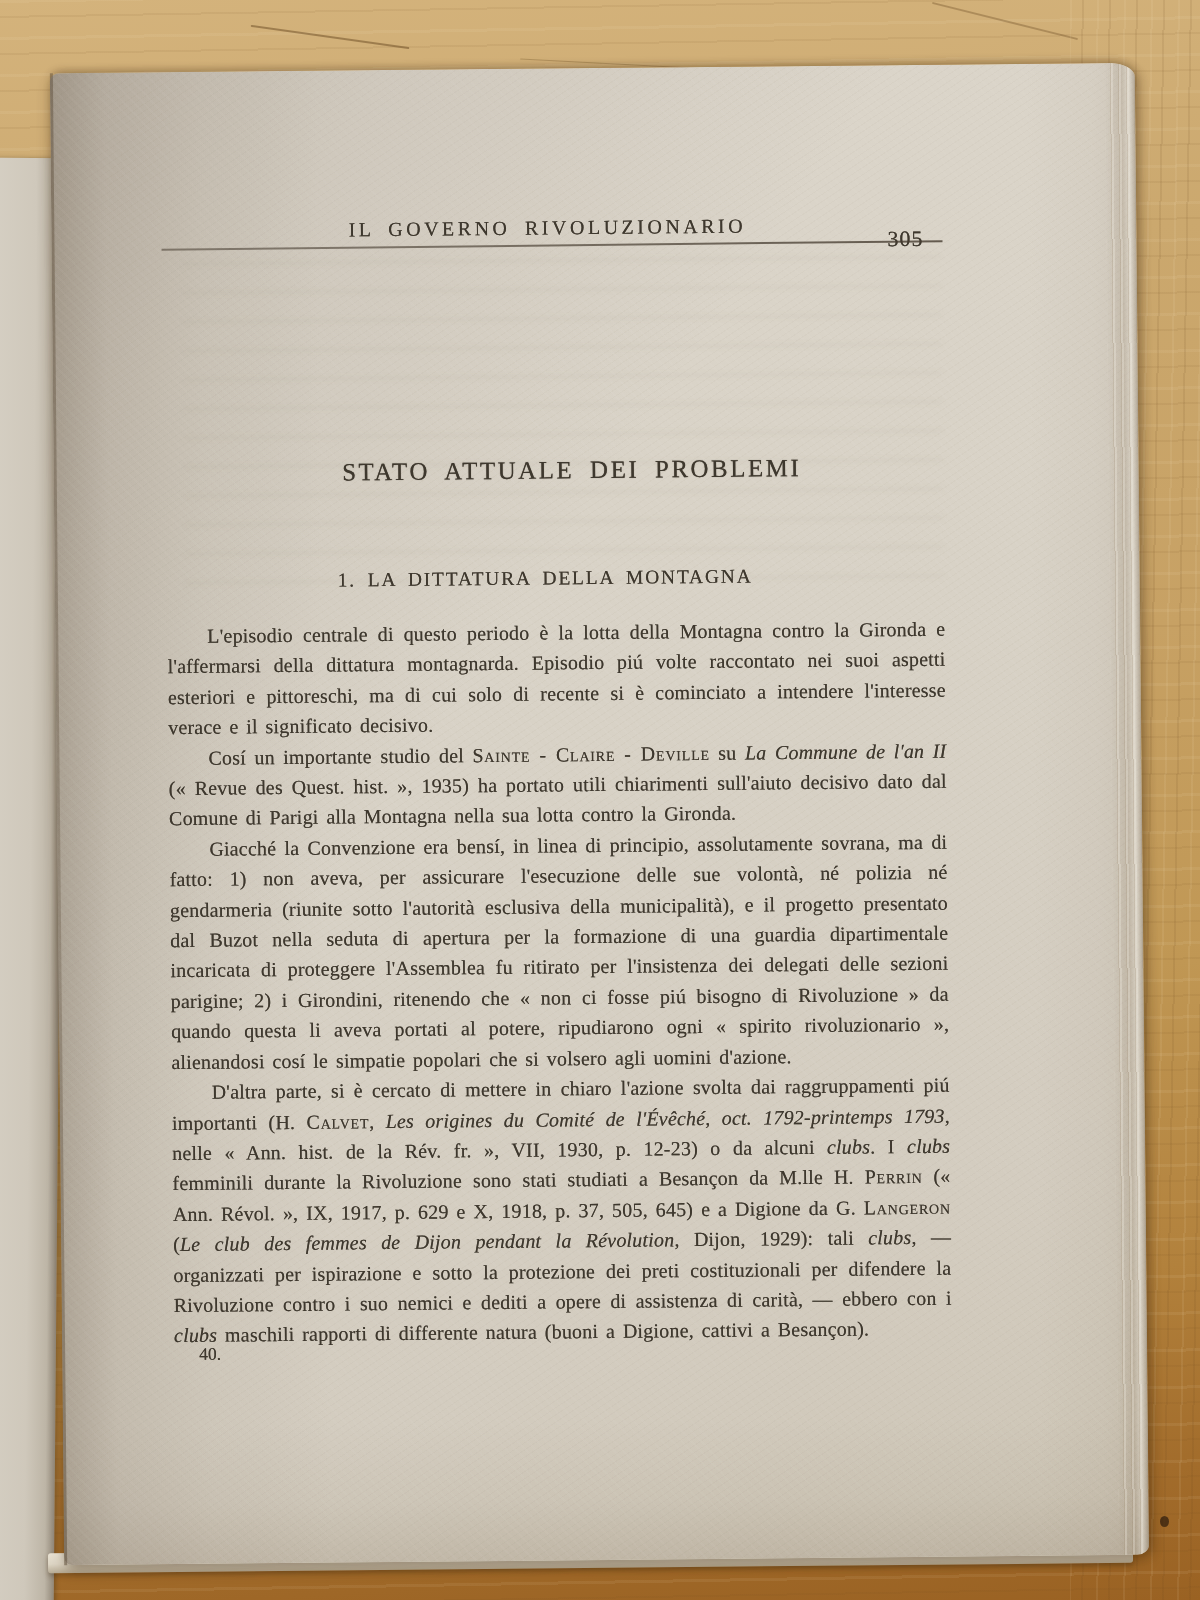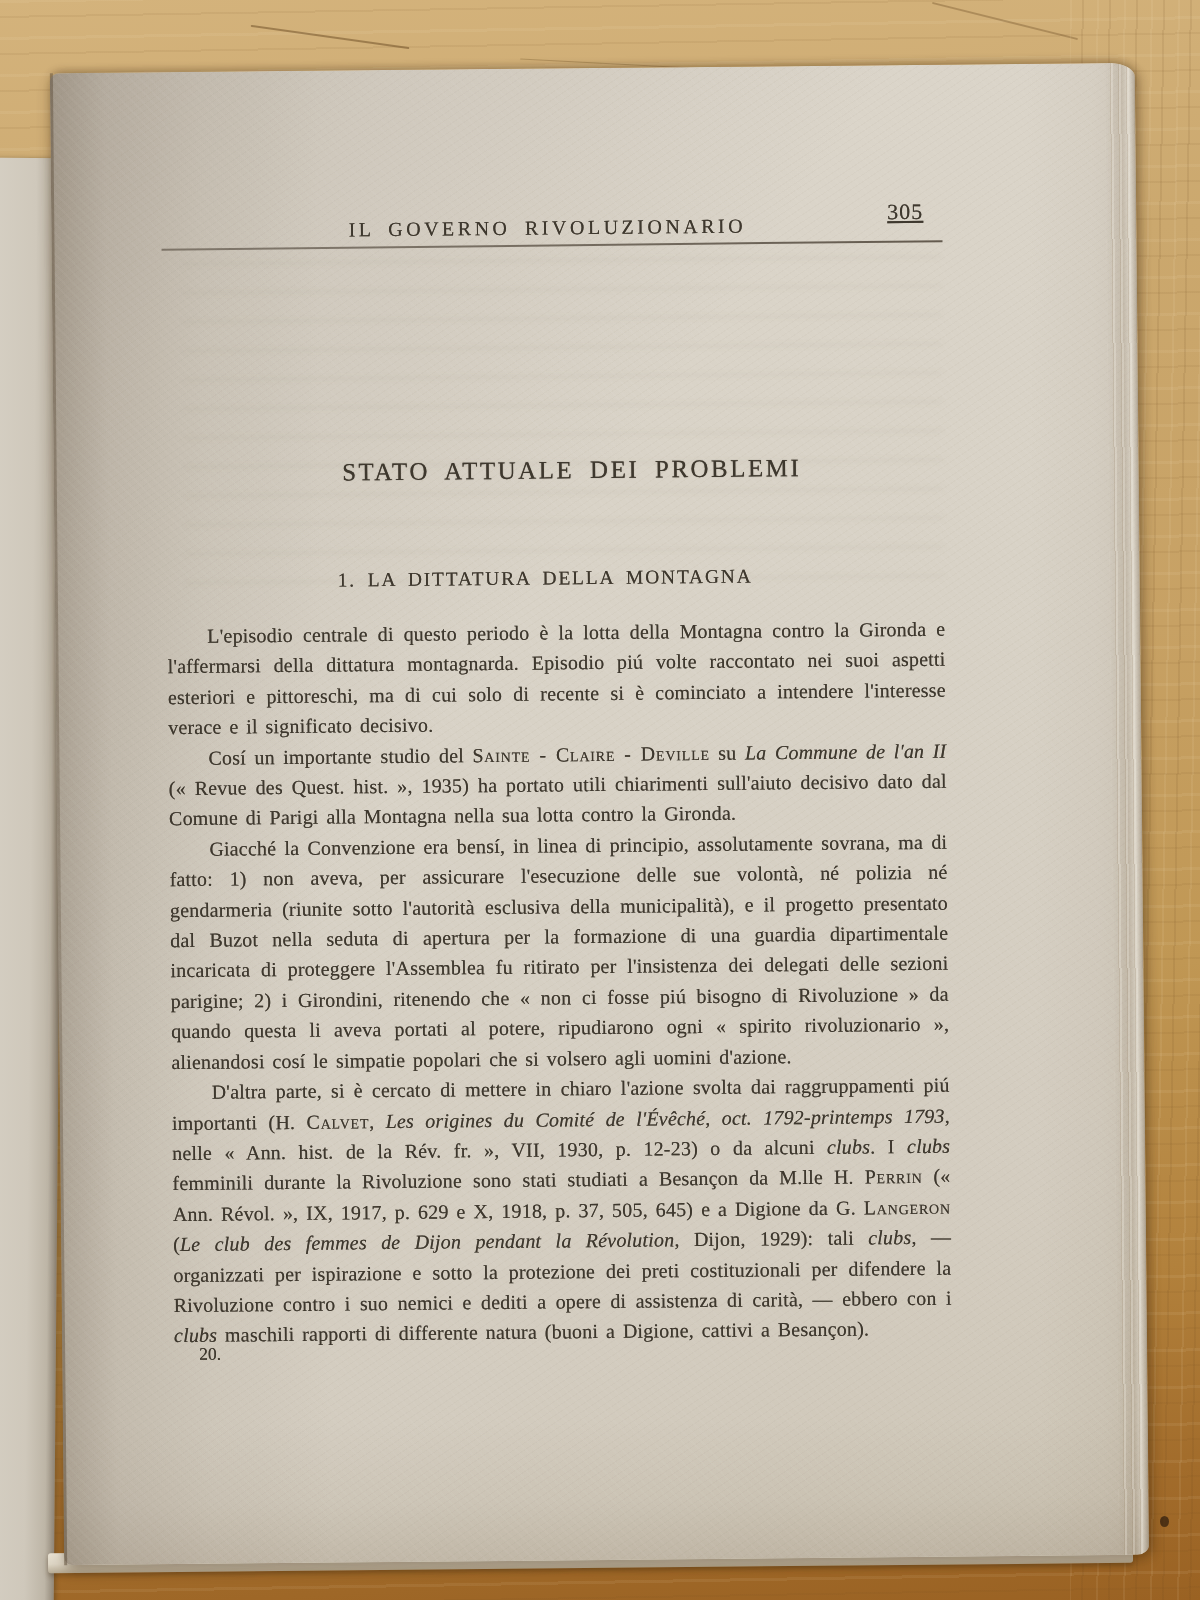--- a/index.html
+++ b/index.html
@@ -84,23 +84,22 @@
   }
 
   
   .ink{color:#3e382e;}
   .running-title{
     position:absolute;top:148px;left:256px;width:480px;text-align:center;
     font-size:20px;letter-spacing:3.5px;word-spacing:6px;
     text-shadow:0 0 0.6px rgba(62,54,44,0.8);
   }
   .page-number{
-    position:absolute;top:134px;left:836px;font-size:22px;letter-spacing:1px;
+    position:absolute;top:161px;left:836px;font-size:22px;letter-spacing:1px;
     text-shadow:0 0 0.6px rgba(62,54,44,0.8);
-    text-decoration:underline;
   }
   .head-rule{
     position:absolute;top:176px;left:110px;width:781px;height:2px;
     background:linear-gradient(90deg, rgba(70,60,48,0.55), rgba(70,60,48,0.8));
     transform:rotate(-0.08deg);
   }
   .chapter-title{
     position:absolute;top:388px;left:118px;width:800px;text-align:center;
     font-size:25px;letter-spacing:2.5px;word-spacing:7px;
     text-shadow:0 0 0.7px rgba(62,54,44,0.85);
@@ -151,14 +150,14 @@
   <div class="chapter-title ink">STATO ATTUALE DEI PROBLEMI</div>
   <div class="section-heading ink">1. LA DITTATURA DELLA MONTAGNA</div>
 
   <div class="body-text ink">
       <p><span>L'episodio centrale di questo periodo è la lotta della Montagna contro la Gironda e l'affermarsi della dittatura montagnarda. Episodio piú volte raccontato nei suoi aspetti esteriori e pittoreschi, ma di cui solo di recente si è cominciato a intendere l'interesse verace e il significato decisivo.</span></p>
       <p><span>Cosí un importante studio del </span><span class="sc">Sainte - Claire - Deville</span><span> su </span><span class="it">La Commune de l'an II</span><span> (« Revue des Quest. hist. », 1935) ha portato utili chiarimenti sull'aiuto decisivo dato dal Comune di Parigi alla Montagna nella sua lotta contro la Gironda.</span></p>
       <p><span>Giacché la Convenzione era bensí, in linea di principio, assolutamente sovrana, ma di fatto: 1) non aveva, per assicurare l'esecuzione delle sue volontà, né polizia né gendarmeria (riunite sotto l'autorità esclusiva della municipalità), e il progetto presentato dal Buzot nella seduta di apertura per la formazione di una guardia dipartimentale incaricata di proteggere l'Assemblea fu ritirato per l'insistenza dei delegati delle sezioni parigine; 2) i Girondini, ritenendo che « non ci fosse piú bisogno di Rivoluzione » da quando questa li aveva portati al potere, ripudiarono ogni « spirito rivoluzionario », alienandosi cosí le simpatie popolari che si volsero agli uomini d'azione.</span></p>
       <p><span>D'altra parte, si è cercato di mettere in chiaro l'azione svolta dai raggruppamenti piú importanti (H. </span><span class="sc">Calvet</span><span>, </span><span class="it">Les origines du Comité de l'Évêché, oct. 1792-printemps 1793</span><span>, nelle « Ann. hist. de la Rév. fr. », VII, 1930, p. 12-23) o da alcuni </span><span class="it">clubs</span><span>. I </span><span class="it">clubs</span><span> femminili durante la Rivoluzione sono stati studiati a Besançon da M.lle H. </span><span class="sc">Perrin</span><span> (« Ann. Révol. », IX, 1917, p. 629 e X, 1918, p. 37, 505, 645) e a Digione da G. </span><span class="sc">Langeron</span><span> (</span><span class="it">Le club des femmes de Dijon pendant la Révolution</span><span>, Dijon, 1929): tali </span><span class="it">clubs</span><span>, — organizzati per ispirazione e sotto la protezione dei preti costituzionali per difendere la Rivoluzione contro i suo nemici e dediti a opere di assistenza di carità, — ebbero con i </span><span class="it">clubs</span><span> maschili rapporti di differente natura (buoni a Digione, cattivi a Besançon).</span></p>
     </div>
 
-  <div class="signature-mark ink">20.</div>
+  <div class="signature-mark ink">40.</div>
 </div>
 
 </body></html>

